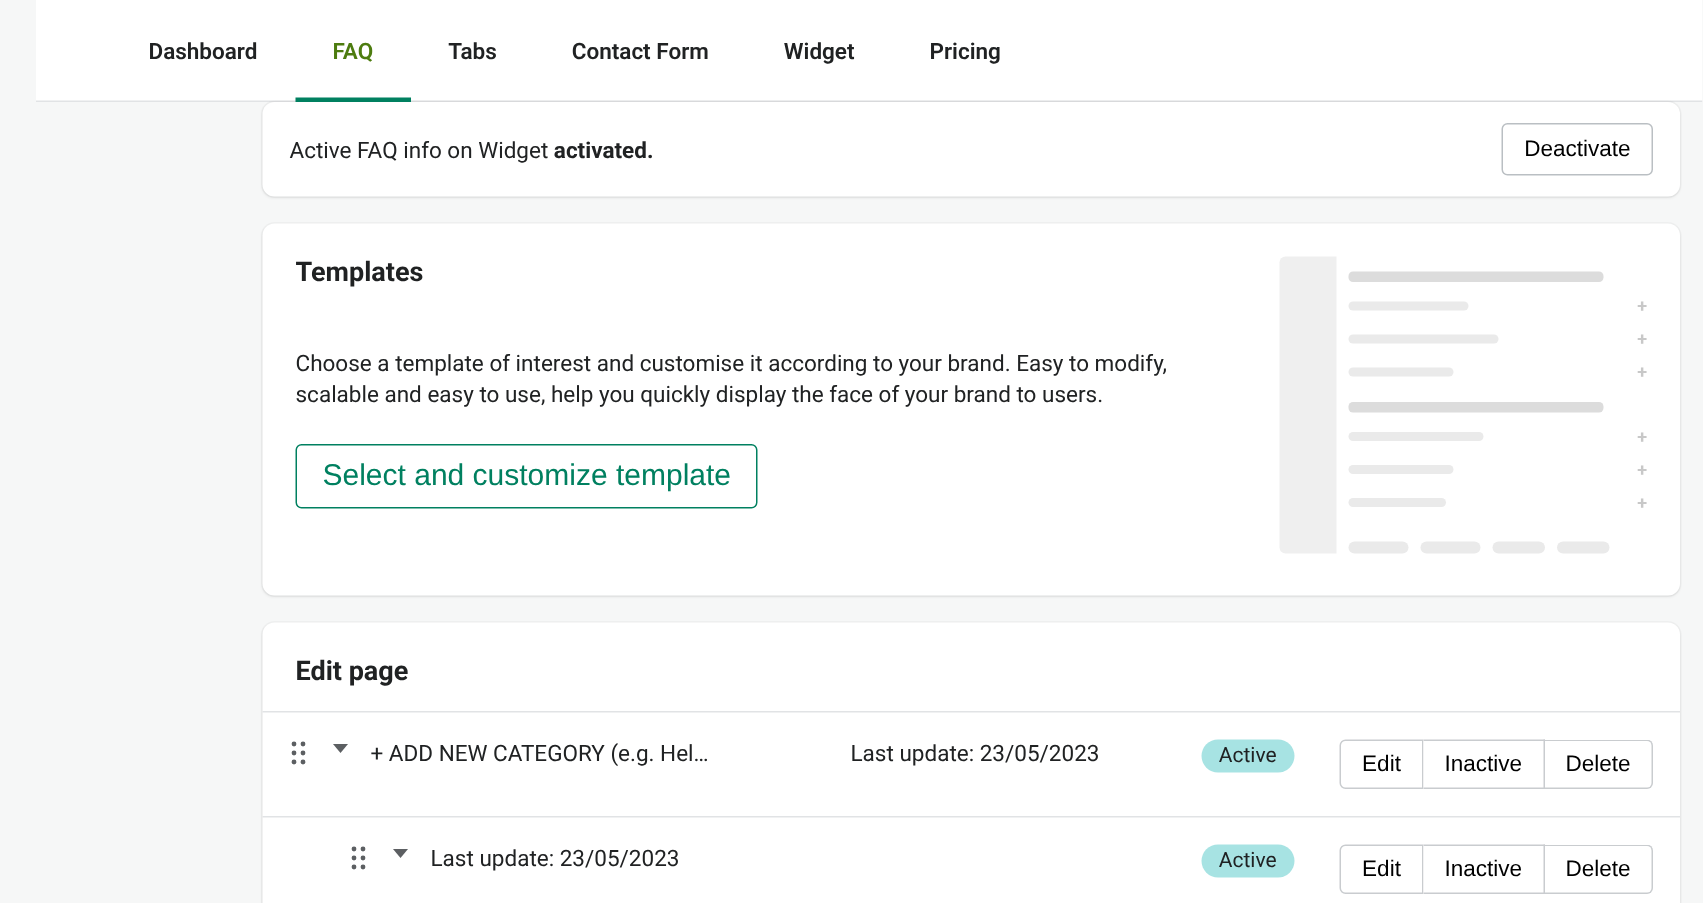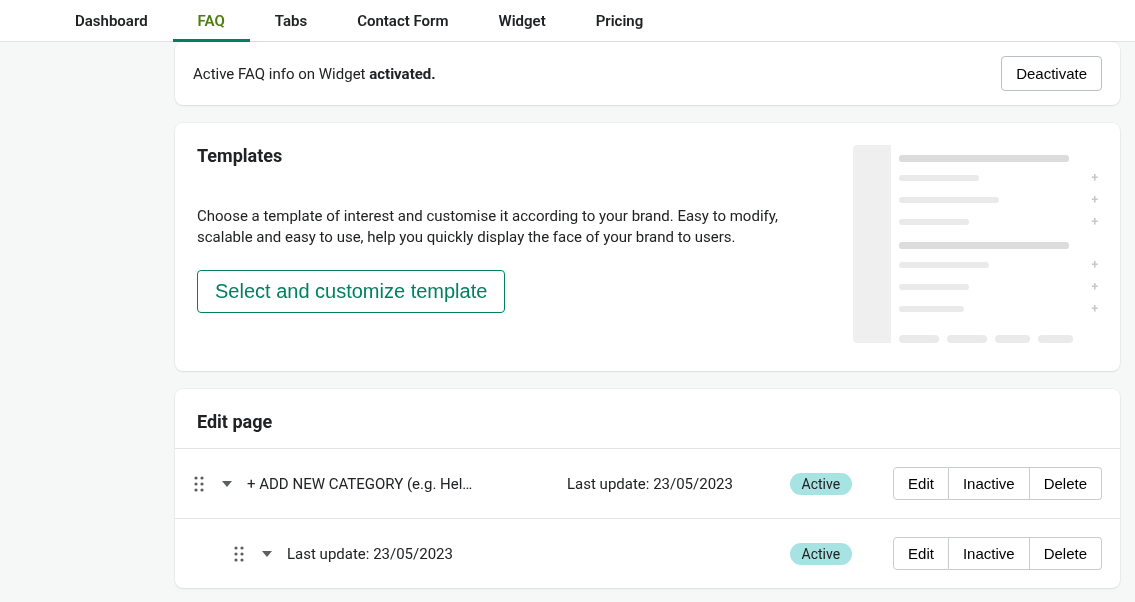--- a/index.html
+++ b/index.html
@@ -10,24 +10,25 @@
     color: #202223;
     width: 1135px;
     height: 602px;
     overflow: hidden;
   }
 
   
   .tabbar {
     background: #fff;
     border-bottom: 1px solid #e1e3e5;
-    height: 42px;
+    height: 68px;
     padding-left: 50px;
     display: flex;
     align-items: stretch;
+    margin-left: 24px;
   }
   .tabbar .tab {
     padding: 0 25px;
     display:flex;
     align-items:center;
     font-weight: 600;
     font-size: 15px;
     color: #202223;
     position: relative;
     cursor: pointer;
@@ -103,39 +104,39 @@
   .skrow { display:flex; align-items:center; justify-content:space-between; margin-bottom:10px; }
   .sk-plus { color:#c8c8c8; font-size:12px; font-weight:700; line-height:1; }
   .pillrow { display:flex; gap:8px; margin-top:20px; }
   .pillrow .sk { height:8px; border-radius:4px; background:#eaeaea; }
 
   
   .editpage .hdr { padding:22px 22px 16px 22px; }
   .editpage h2 { font-size:18px; font-weight:700; margin:0; }
   .row {
     display:flex;
-    align-items:center;
+    align-items:flex-start;
     padding:18px 18px;
     border-top:1px solid #e1e3e5;
     font-size:15px;
   }
   .row .drag { cursor:grab; margin-right:16px; display:flex; }
   .row .toggle { cursor:pointer; margin-right:14px; display:flex; }
   .row .title { flex:0 0 320px; white-space:nowrap; overflow:hidden; text-overflow:ellipsis; }
   .row.subrow { padding-left:58px; }
   .row.subrow .title { flex:0 0 280px; }
   .row .lastup { flex:1; }
   .badge {
     background:#a7e3e3;
     border-radius:18px;
     padding:3px 12px;
     font-size:14px;
     margin-right:30px;
   }
-  .btngrp { display:flex;margin-left:11px; }
+  .btngrp { display:flex; }
   .btngrp .seg {
     border:1px solid #c9cccf;
     background:#fff;
     padding:7px 14px;
     font-size:15px;
     cursor:pointer;
   }
   .btngrp .seg:first-child { border-radius:4px 0 0 4px; }
   .btngrp .seg:last-child  { border-radius:0 4px 4px 0; }
   .btngrp .seg + .seg { border-left:none; }

